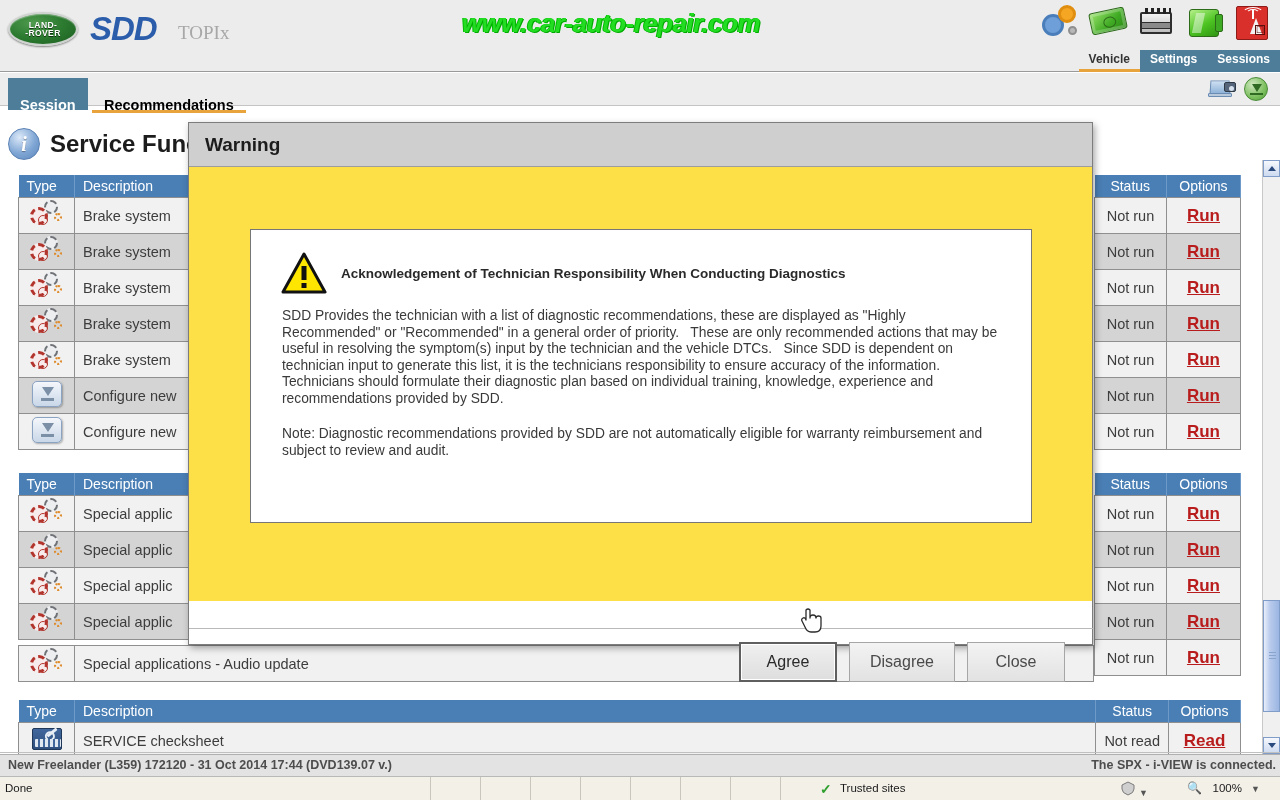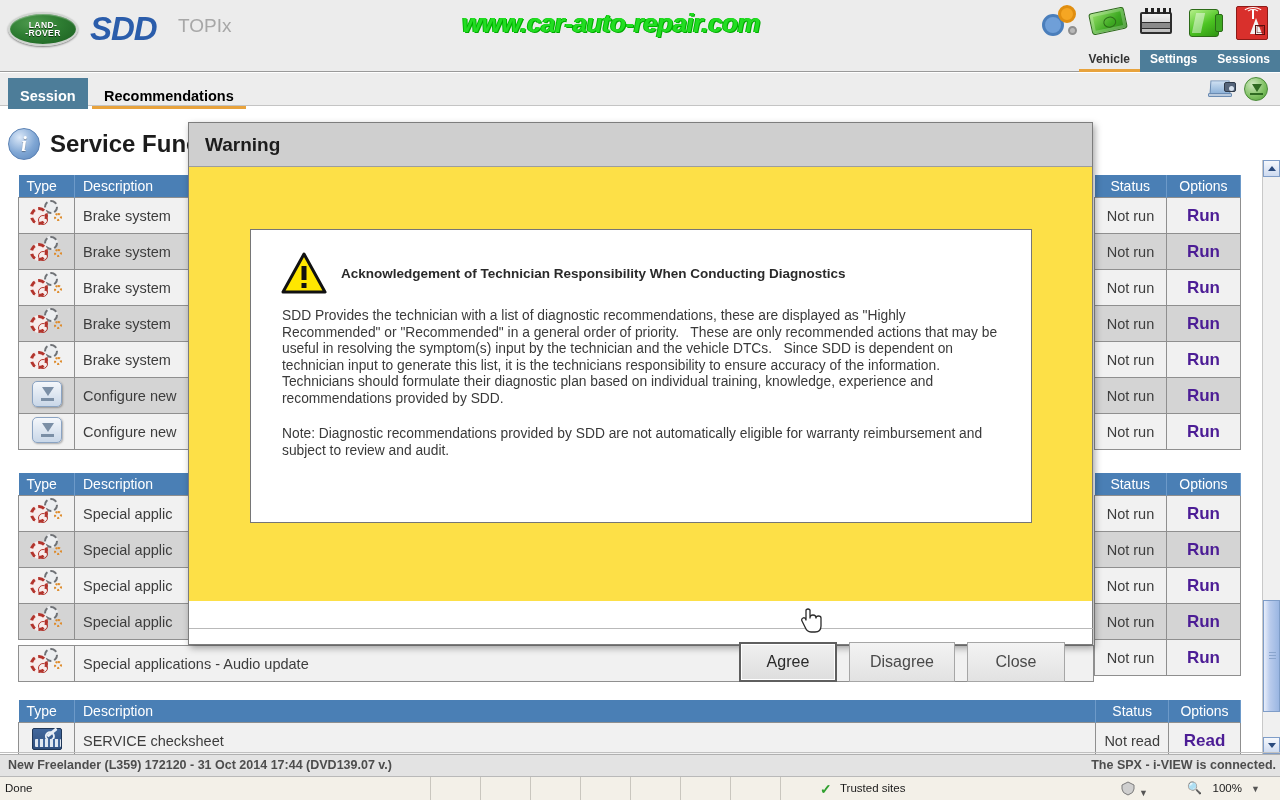--- a/index.html
+++ b/index.html
@@ -33,23 +33,23 @@
     letter-spacing: .4px; font-family: "Liberation Sans", sans-serif;
     text-shadow: 0 1px 0 rgba(0,0,0,.6);
   }
   .sdd-word {
     position: absolute; left: 90px; top: 10px;
     font-size: 33px; font-weight: bold; font-style: italic;
     color: #2b5dab; letter-spacing: -1px;
     font-family: "Liberation Sans", sans-serif;
   }
   .topix-word {
-    position: absolute; left: 178px; top: 15px;
+    position: absolute; left: 178px; top: 22px;
     font-size: 19px; color: #a7a7a7;
-    font-family: Liberation Sans, sans-serif;
+    font-family: Liberation Serif, serif;
   }
   .watermark {
     position: absolute; left: 462px; top: 8px;
     font-size: 26px; font-weight: bold; font-style: italic;
     color: #22dd22;
     font-family: "Liberation Sans", sans-serif;
     text-shadow: 1px 1px 0 #0a0, -1px 0 0 #0b0;
     letter-spacing: -0.5px;
   }
 
@@ -138,22 +138,22 @@
   .hnav-item.vehicle { color:#333; background: transparent; border-bottom: 3px solid #e8a33d; }
   .hnav-item.settings { color:#fff; background:#4d7d99; }
   .hnav-item.sessions { color:#fff; background:#4d7d99; }
 
   
   .tabstrip {
     position:absolute; left:0; top:73px; width:1280px; height:33px;
     background:#ededed; border-bottom:1px solid #c4c4c4;
   }
   .tab {
-    position:absolute; top:5px; height:31px; line-height:22px;
-    font-size:14.5px; font-weight:bold; padding:7px 12px;
+    position:absolute; top:5px; height:16px; line-height:22px;
+    font-size:14.5px; font-weight:bold; padding:16px 12px;
     font-family:"Liberation Sans", sans-serif;
   }
   .tab.session { left:8px; background:#4d7d99; color:#fff; }
   .tab.recs { left:92px; color:#000000; border-bottom:3px solid #e8a33d; }
   .tab-icons { position:absolute; right:12px; top:4px; display:flex; gap:8px; }
   .cam-ic {
     width:26px; height:24px; position:relative;
   }
   .cam-ic .lap {
     position:absolute; left:0; top:3px; width:20px; height:14px;
@@ -202,21 +202,21 @@
     border-right:1px solid #6d9ac9;
   }
   .tbl td {
     font-size:14.5px; color:#3d3d3d; padding:2px 8px; height:36px;
     border:1px solid #8f8f8f; background:#f1f1f1;
   }
   .tbl tr.alt td { background:#d4d4d4; }
   .col-type { width:56px; text-align:center;margin-left:16px; }
   .col-status { width:70px; text-align:center; white-space:nowrap; }
   .col-opt { width:72px; text-align:center; }
-  .runlink { color:#4c1d95; font-size:17px; font-weight:bold; cursor:pointer; }
+  .runlink { color:#b91c1c; font-size:17px; font-weight:bold; text-decoration:underline; cursor:pointer; }
 
   
   .gear-clock { position:relative; width:34px; height:28px; display:inline-block; }
   .gear-clock .g-red {
     position:absolute; left:0; top:7px; width:18px; height:18px; border-radius:50%;
     border:3px dashed #b3342c; background:#f7eceb;
   }
   .gear-clock .g-red::after {
     content:""; position:absolute; left:5px; top:5px; width:8px; height:8px; border-radius:50%;
     border:1.5px solid #b3342c;

